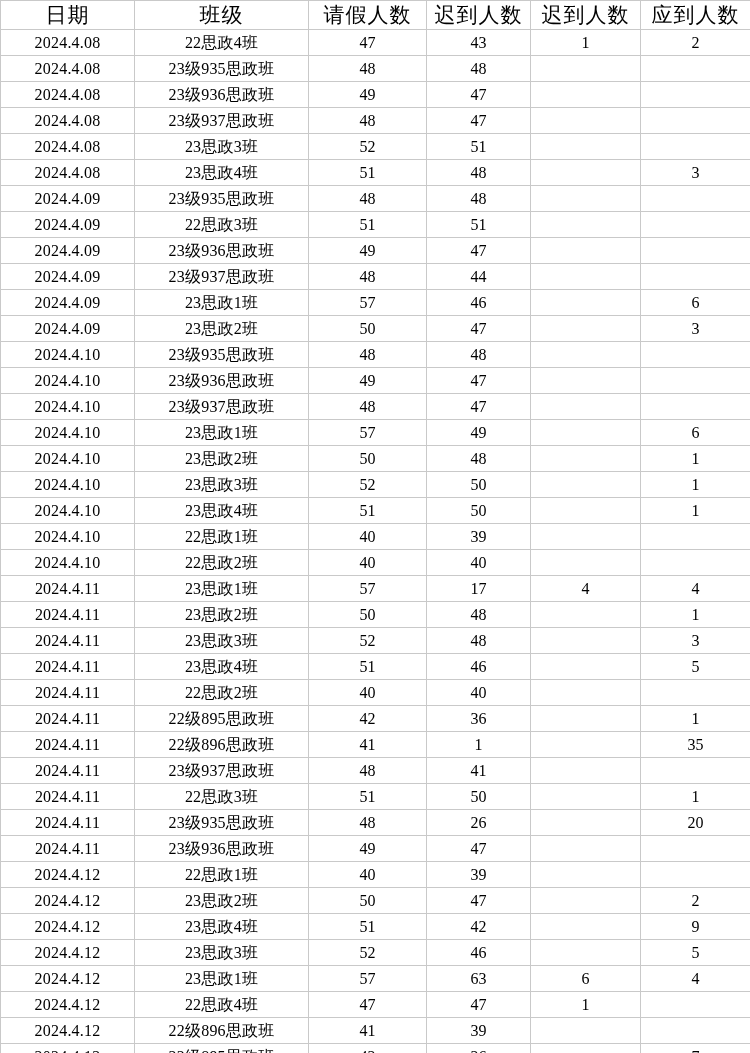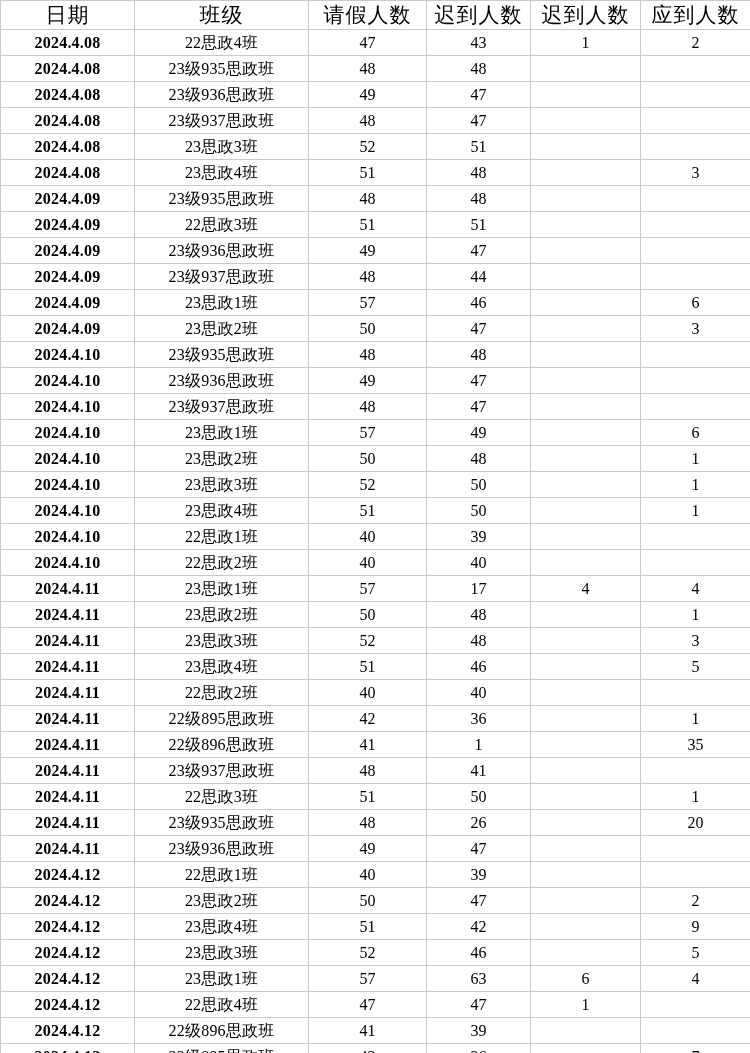--- a/index.html
+++ b/index.html
@@ -44,21 +44,20 @@
     overflow: hidden;
   }
   table.attendance thead th {
     font-size: 21px;
     font-weight: normal;
     height: 28px;
     letter-spacing: 1px;
   }
   table.attendance tbody td.date {
     letter-spacing: 0.2px;
-    font-weight: bold;
   }
   table.attendance tbody td.cls {
     letter-spacing: 0.2px;
   }
   table.attendance tbody td.num {
     font-size: 16px;
   }
 </style>
 </head>
 <body>

